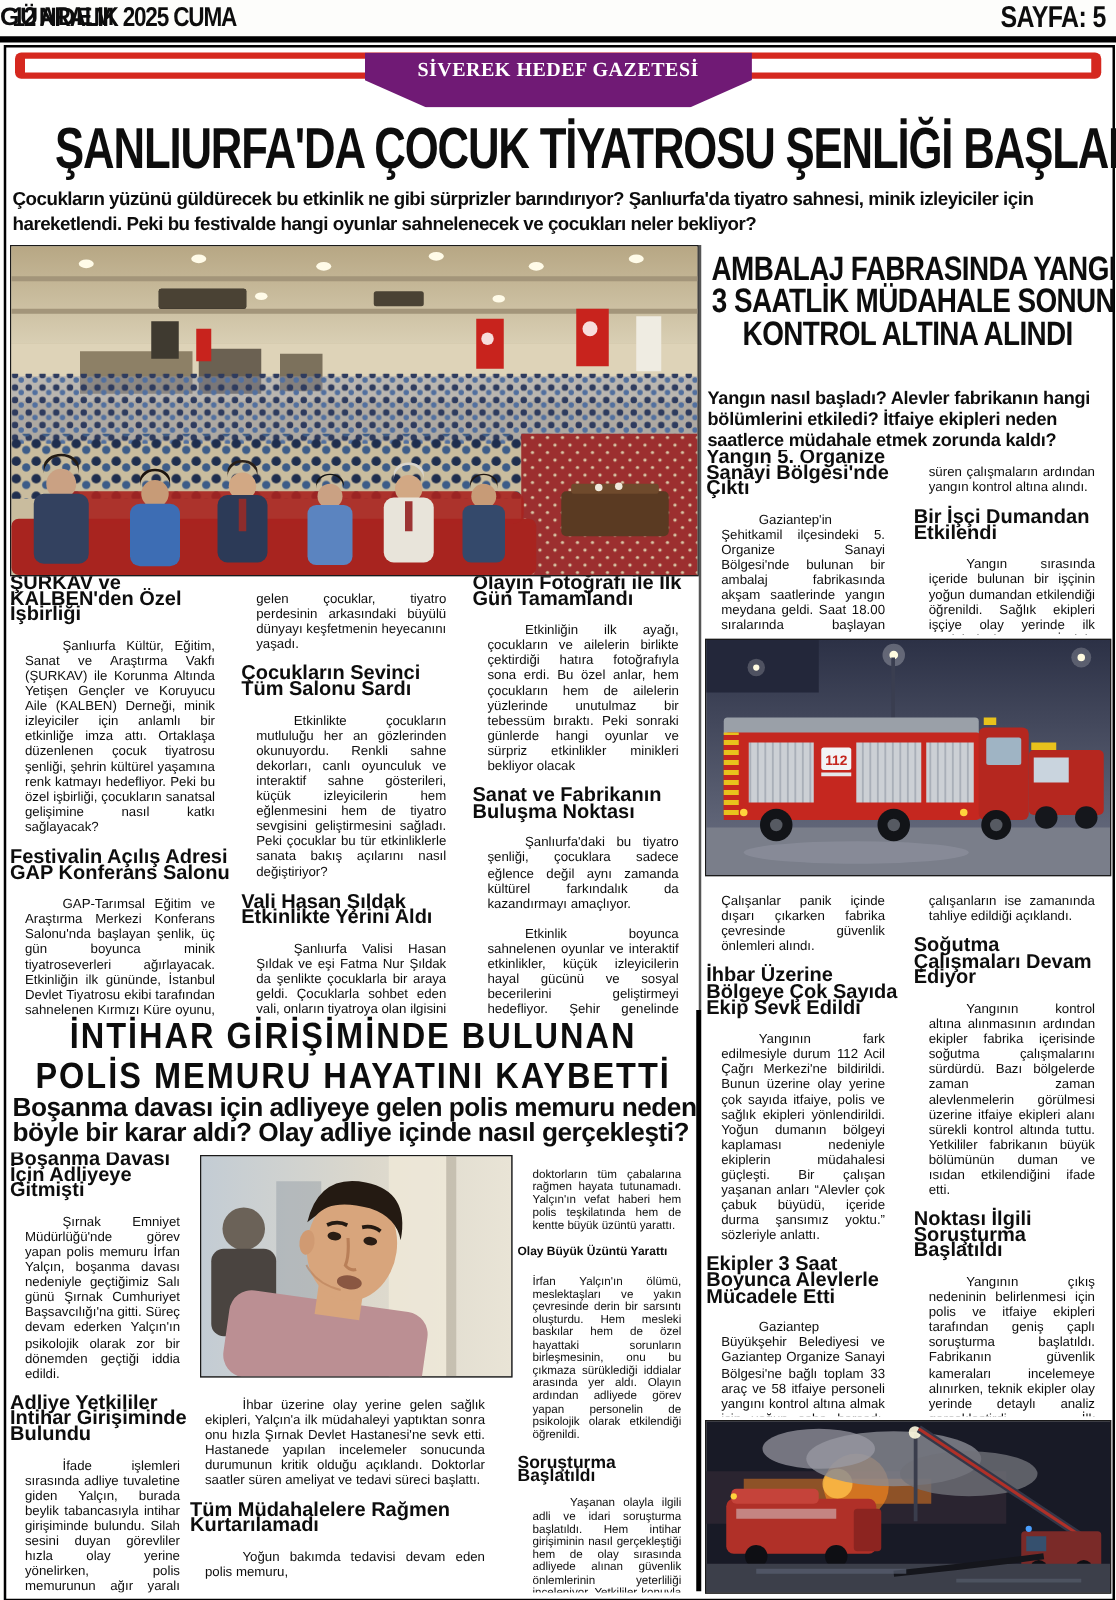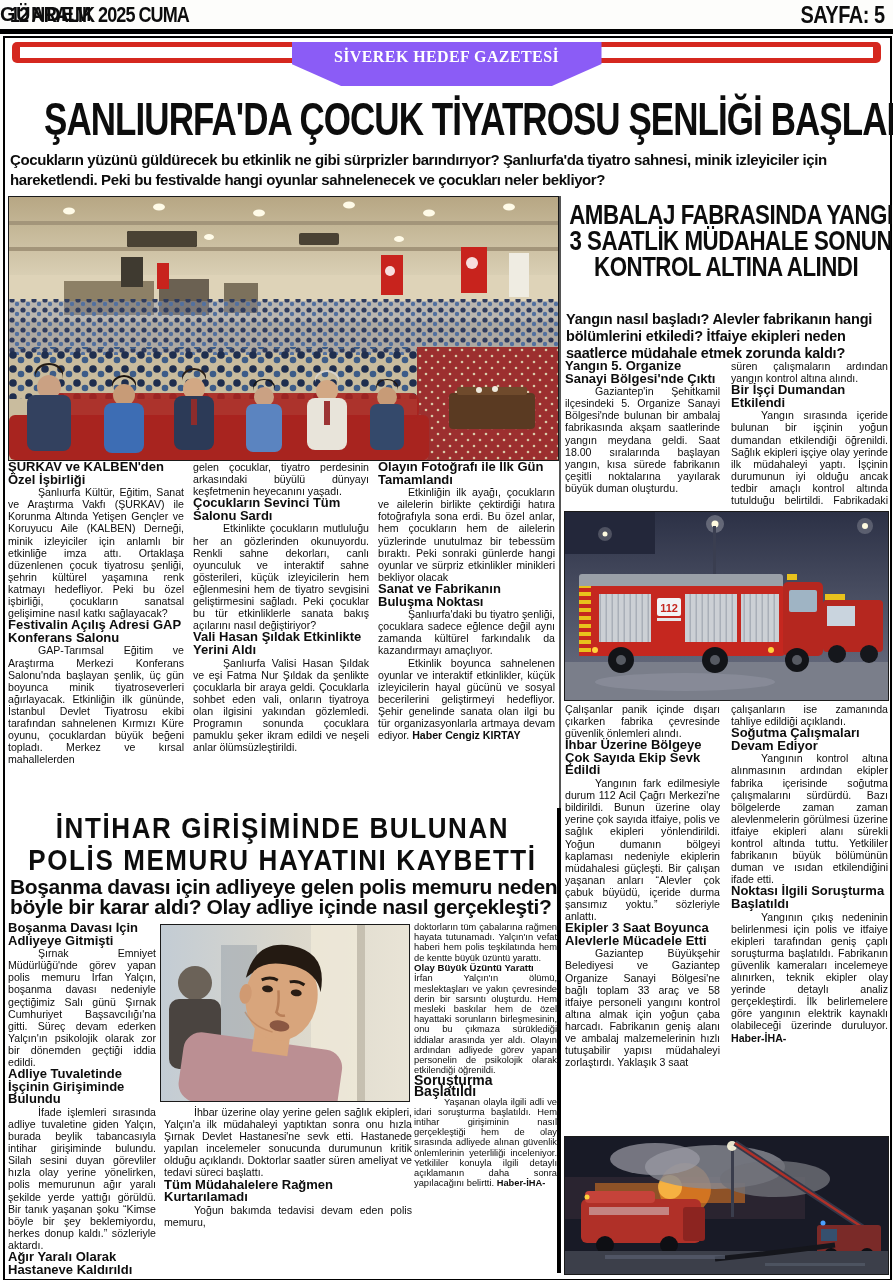--- a/index.html
+++ b/index.html
@@ -14,37 +14,37 @@
   .tb-page{position:absolute;right:8px;top:1px;font-size:21px;font-weight:900;letter-spacing:-.5px;transform:scale(.95,1.15);transform-origin:right top;white-space:nowrap;}
   .tb-rule{position:absolute;left:0;top:29px;width:893px;height:5px;background:#000;}
 
   
   .frame{position:absolute;left:3px;top:36px;width:885px;height:1241px;border:2px solid #000;border-bottom-width:4px;background:#fff;}
 
   
   .masthead{position:absolute;left:12px;top:42px;width:869px;height:46px;}
   .mh-band{position:absolute;left:0;right:0;top:0;height:21px;background:#d5281f;border-radius:5px;}
   .mh-inner{position:absolute;left:8px;right:8px;top:4.5px;height:11px;background:#fff;}
-  .mh-tab{position:absolute;left:50%;transform:translateX(-50%);top:0;width:310px;height:44px;background:#8b5cf6;
+  .mh-tab{position:absolute;left:50%;transform:translateX(-50%);top:0;width:310px;height:44px;background:#701a75;
           clip-path:polygon(0 0,100% 0,100% 50%,84% 100%,16% 100%,0 50%);
           text-align:center;color:#fff;font-family:"Liberation Serif",serif;font-weight:bold;
           font-size:16px;letter-spacing:.4px;line-height:30px;}
 
   
   .main-headline{position:absolute;left:6px;top:94px;width:877px;text-align:center;white-space:nowrap;}
   .main-headline span{display:inline-block;font-size:38px;font-weight:900;letter-spacing:-1px;transform:scale(.92,1.22);transform-origin:center top;}
   .main-lede{position:absolute;left:10px;top:150px;width:858px;font-size:15px;font-weight:bold;letter-spacing:-.4px;line-height:20px;}
 
   .photo{border:1px solid #1a1a1a;background:#888;display:block;}
 
   
   .bodycol{font-size:10.6px;line-height:12.1px;text-align:justify;overflow:hidden;}
-  .bodycol p{margin:0;}
+  .bodycol p{margin:12px;}
   .bodycol .ind{text-indent:30px;}
-  .bodycol h4{margin:0;font-size:13px;line-height:12.6px;font-weight:bold;text-align:left;}
+  .bodycol h4{margin:0;font-size:16px;line-height:12.6px;font-weight:bold;text-align:left;}
   .by{font-weight:bold;}
 
   
   .fire-headline{position:absolute;left:564px;top:199px;width:324px;text-align:center;}
   .fire-headline div{white-space:nowrap;}
   .fire-headline span{display:inline-block;font-size:23px;font-weight:900;letter-spacing:-.5px;line-height:26px;transform:scale(.97,1.18);transform-origin:center top;}
   .fire-lede{position:absolute;left:566px;top:291px;width:320px;font-size:14.5px;font-weight:bold;line-height:17px;letter-spacing:-.2px;margin-top:20px;}
 
   
   .suicide-headline{position:absolute;left:8px;top:810px;width:549px;text-align:center;}
@@ -338,21 +338,21 @@
 
   <div class="suicide-headline">
     <div><span>İNTİHAR GİRİŞİMİNDE BULUNAN</span></div>
     <div><span>POLİS MEMURU HAYATINI KAYBETTİ</span></div>
   </div>
   <div class="suicide-lede">Boşanma davası için adliyeye gelen polis memuru neden böyle bir karar aldı? Olay adliye içinde nasıl gerçekleşti?</div>
 
   <div class="abs bodycol" style="left:8px;top:922px;width:148px;height:352px;">
     <h4>Boşanma Davası İçin Adliyeye Gitmişti</h4>
     <p class="ind">Şırnak Emniyet Müdürlüğü'nde görev yapan polis memuru İrfan Yalçın, boşanma davası nedeniyle geçtiğimiz Salı günü Şırnak Cumhuriyet Başsavcılığı'na gitti. Süreç devam ederken Yalçın'ın psikolojik olarak zor bir dönemden geçtiği iddia edildi.</p>
-    <h4>Adliye Tuvaletinde İşçinin Girişiminde Bulundu</h4>
+    <h4>Adliye Yetkililer İntihar Girişiminde Bulundu</h4>
     <p class="ind">İfade işlemleri sırasında adliye tuvaletine giden Yalçın, burada beylik tabancasıyla intihar girişiminde bulundu. Silah sesini duyan görevliler hızla olay yerine yönelirken, polis memurunun ağır yaralı şekilde yerde yattığı görüldü. Bir tanık yaşanan şoku “Kimse böyle bir şey beklemiyordu, herkes donup kaldı.” sözleriyle aktardı.</p>
     <h4>Ağır Yaralı Olarak Hastaneye Kaldırıldı</h4>
   </div>
 
   <svg class="abs photo" style="left:160px;top:924px;" width="248" height="176" viewBox="0 0 248 176" role="img">
     <defs>
       <linearGradient id="bgp" x1="0" y1="0" x2="1" y2="0">
         <stop offset="0" stop-color="#c3ccd4"></stop>
           <stop offset=".55" stop-color="#dcd8cc"></stop>
           <stop offset="1" stop-color="#e9e4d6"></stop>
@@ -375,21 +375,21 @@
       <ellipse cx="103" cy="66" rx="5.5" ry="3.4" fill="#2a1d14"></ellipse>
       <ellipse cx="132" cy="66" rx="5.5" ry="3.4" fill="#2a1d14"></ellipse>
       <path d="M96,58 q8,-5 16,-2" stroke="#241a12" stroke-width="3" fill="none"></path>
       <path d="M124,56 q8,-3 15,1" stroke="#241a12" stroke-width="3" fill="none"></path>
       <path d="M114,66 q3,14 1,22 q4,4 9,2" stroke="#b97f58" stroke-width="2.5" fill="none"></path>
       <ellipse cx="120" cy="101" rx="10" ry="5.5" fill="#8a5742"></ellipse>
       <path d="M84,92 q10,14 30,16" stroke="#b97f58" stroke-width="1.5" fill="none" opacity=".6"></path>
     </g>
   </svg>
 
-  <div class="abs bodycol" style="left:164px;top:1106px;width:248px;height:168px;">
+  <div class="abs bodycol" style="left:152px;top:1106px;width:248px;height:168px;">
     <p class="ind">İhbar üzerine olay yerine gelen sağlık ekipleri, Yalçın'a ilk müdahaleyi yaptıktan sonra onu hızla Şırnak Devlet Hastanesi'ne sevk etti. Hastanede yapılan incelemeler sonucunda durumunun kritik olduğu açıklandı. Doktorlar saatler süren ameliyat ve tedavi süreci başlattı.</p>
     <h4>Tüm Müdahalelere Rağmen Kurtarılamadı</h4>
     <p class="ind">Yoğun bakımda tedavisi devam eden polis memuru,</p>
   </div>
 
   <div class="abs bodycol" style="left:414px;top:922px;width:143px;height:352px;font-size:9.3px;line-height:10.2px;">
     <p>doktorların tüm çabalarına rağmen hayata tutunamadı. Yalçın'ın vefat haberi hem polis teşkilatında hem de kentte büyük üzüntü yarattı.</p>
     <h4 style="font-size:9.6px;line-height:10.6px;">Olay Büyük Üzüntü Yarattı</h4>
     <p>İrfan Yalçın'ın ölümü, meslektaşları ve yakın çevresinde derin bir sarsıntı oluşturdu. Hem mesleki baskılar hem de özel hayattaki sorunların birleşmesinin, onu bu çıkmaza sürüklediği iddialar arasında yer aldı. Olayın ardından adliyede görev yapan personelin de psikolojik olarak etkilendiği öğrenildi.</p>
     <h4 style="font-size:14px;line-height:10.6px;">Soruşturma Başlatıldı</h4>

